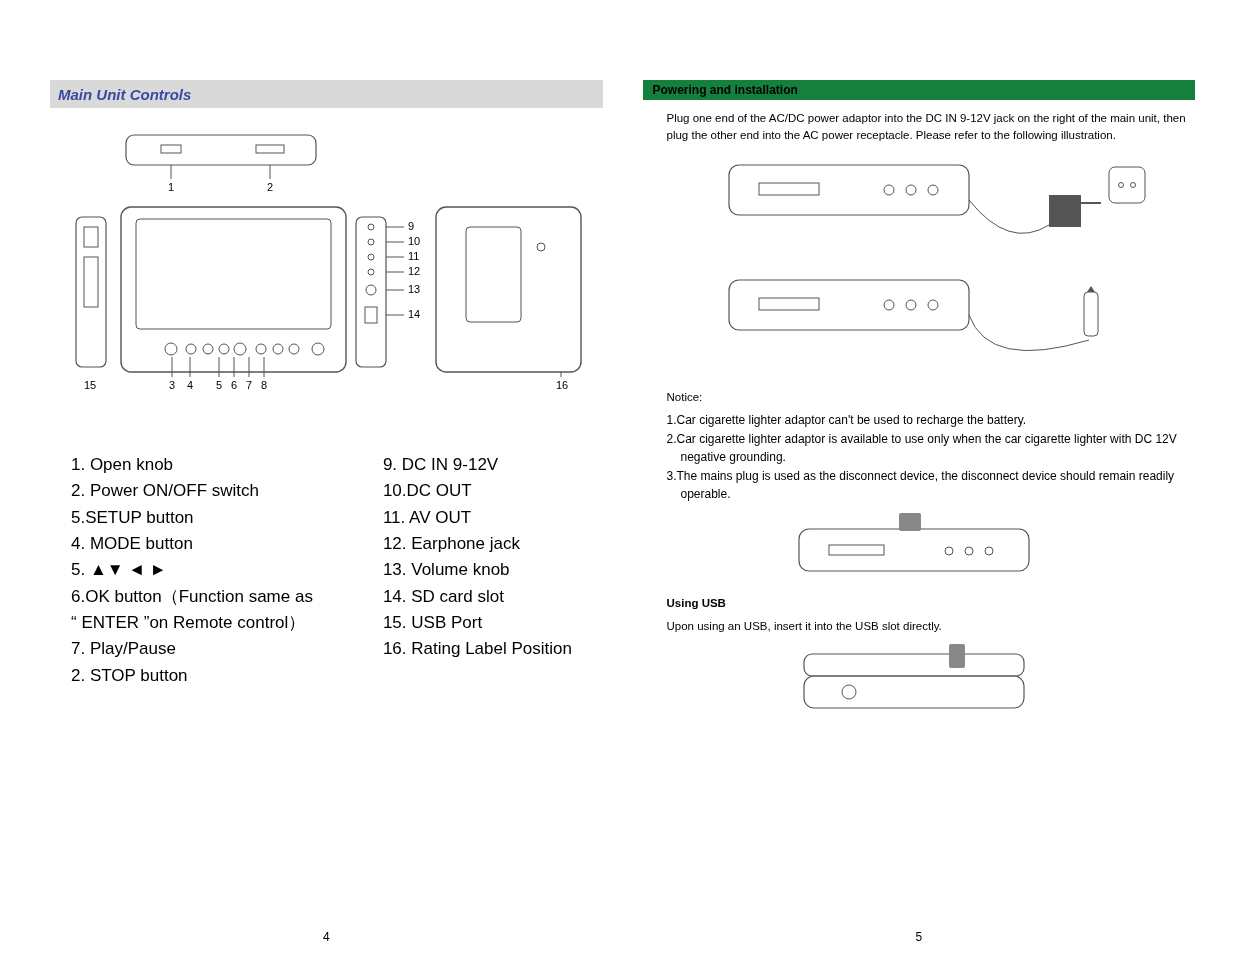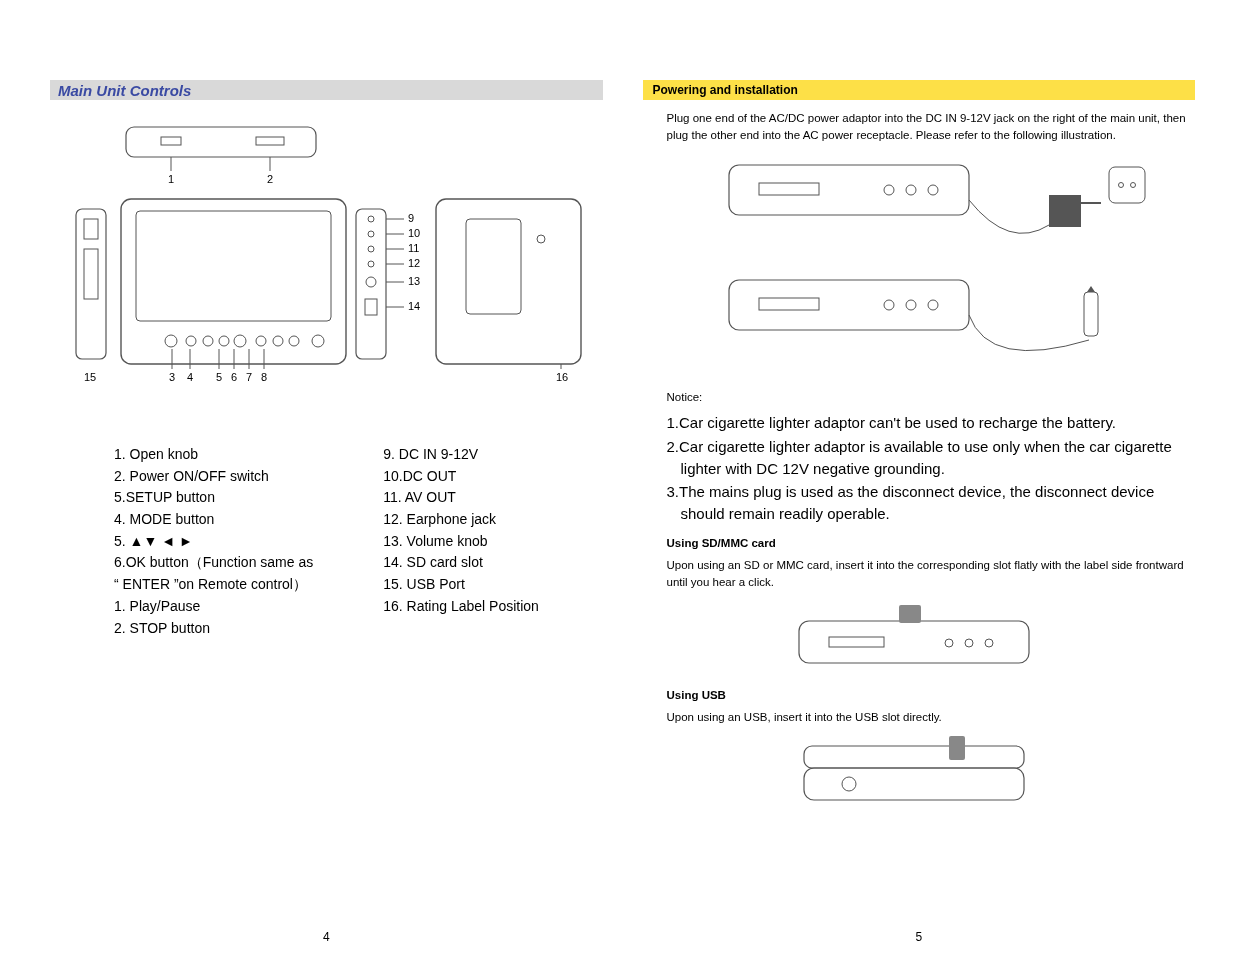--- a/index.html
+++ b/index.html
@@ -1,26 +1,26 @@
 <!DOCTYPE html>
 <html><head>
 <meta charset="utf-8">
 <style>
   html,body{margin:0;padding:0;background:#fff;font-family:Arial,Helvetica,sans-serif;color:#000;}
   .page{display:flex;width:1235px;height:954px;box-sizing:border-box;padding:80px 40px 40px 50px;gap:40px;}
   .col{flex:1;display:flex;flex-direction:column;position:relative;}
-  .section-bar{background:#d9d9d9;height:20px;display:flex;align-items:center;padding-left:8px;margin-bottom:14px;}
+  .section-bar{background:#d9d9d9;height:28px;display:flex;align-items:center;padding-left:8px;margin-bottom:14px;}
   .section-bar span{color:#3a4aa3;font-weight:bold;font-style:italic;font-size:15px;}
-  .sub-bar{background:#fde047;display:inline-block;padding:3px 10px;font-weight:bold;font-size:12px;margin-bottom:10px;}
+  .sub-bar{background:#15803d;display:inline-block;padding:3px 10px;font-weight:bold;font-size:12px;margin-bottom:10px;}
   .body-text{font-size:11.5px;line-height:1.45;margin-left:24px;}
   .body-text p{margin:0 0 6px 0;}
-  .notice-list{font-size:15px;line-height:1.45;margin:0;padding-left:0;list-style:none;}
+  .notice-list{font-size:12px;line-height:1.45;margin:0;padding-left:0;list-style:none;}
   .notice-list li{margin-bottom:2px;padding-left:14px;text-indent:-14px;}
   .page-num{position:absolute;bottom:-30px;left:50%;transform:translateX(-50%);font-size:12px;}
-  .legend-cols{display:flex;gap:70px;font-size:14px;line-height:1.55;margin-top:40px;margin-left:64px;}
+  .legend-cols{display:flex;gap:70px;font-size:17px;line-height:1.55;margin-top:40px;margin-left:21px;}
   .legend-cols ul{list-style:none;margin:0;padding:0;}
   .diagram-area{height:290px;display:flex;align-items:center;justify-content:center;gap:12px;position:relative;}
   .illus{height:100px;display:flex;align-items:center;justify-content:center;margin:6px 0 14px 0;}
   .illus-sm{height:78px;display:flex;align-items:center;justify-content:center;margin:2px 0 10px 0;}
   .bold{font-weight:bold;}
   .tri{font-family:Arial,Helvetica,sans-serif;}
 </style>
 </head>
 <body>
 
@@ -105,21 +105,21 @@
 
     <div class="legend-cols">
       <ul>
         <li>1. Open knob</li>
         <li>2. Power ON/OFF switch</li>
         <li>5.SETUP button</li>
         <li>4. MODE  button</li>
         <li class="tri">5. ▲▼ ◄ ►</li>
         <li>6.OK button（Function same as</li>
         <li>    “ ENTER ”on Remote control）</li>
-        <li>1. Play/Pause</li>
+        <li>7. Play/Pause</li>
         <li>2. STOP button</li>
       </ul>
       <ul>
         <li>9.  DC IN 9-12V</li>
         <li>10.DC OUT</li>
         <li>11. AV OUT</li>
         <li>12. Earphone jack</li>
         <li>13. Volume knob</li>
         <li>14. SD card slot</li>
         <li>15. USB Port</li>
@@ -170,24 +170,20 @@
 
     <div class="body-text">
       <p>Notice:</p>
       <ul class="notice-list">
         <li>1.Car cigarette lighter adaptor can't be used to recharge the battery.</li>
         <li>2.Car cigarette lighter adaptor is available to use only when the car cigarette lighter with DC 12V negative grounding.</li>
         <li>3.The mains plug is used as the disconnect device, the disconnect device should remain readily operable.</li>
       </ul>
     </div>
 
-    <div class="body-text" style="margin-top:8px;">
-      <p class="bold">Using SD/MMC card</p>
-      <p>Upon using an SD or MMC card, insert it into the corresponding slot flatly with the label side frontward until you hear a click.</p>
-    </div>
 
     <div class="illus-sm">
       <svg width="260" height="70">
         <rect x="10" y="18" width="230" height="42" rx="10" fill="none" stroke="#555" stroke-width="1.2"></rect>
         <rect x="40" y="34" width="55" height="10" fill="none" stroke="#555"></rect>
         <circle cx="160" cy="40" r="4" fill="none" stroke="#555"></circle>
         <circle cx="180" cy="40" r="4" fill="none" stroke="#555"></circle>
         <circle cx="200" cy="40" r="4" fill="none" stroke="#555"></circle>
         <rect x="110" y="2" width="22" height="18" rx="2" fill="#888"></rect>
       </svg>

